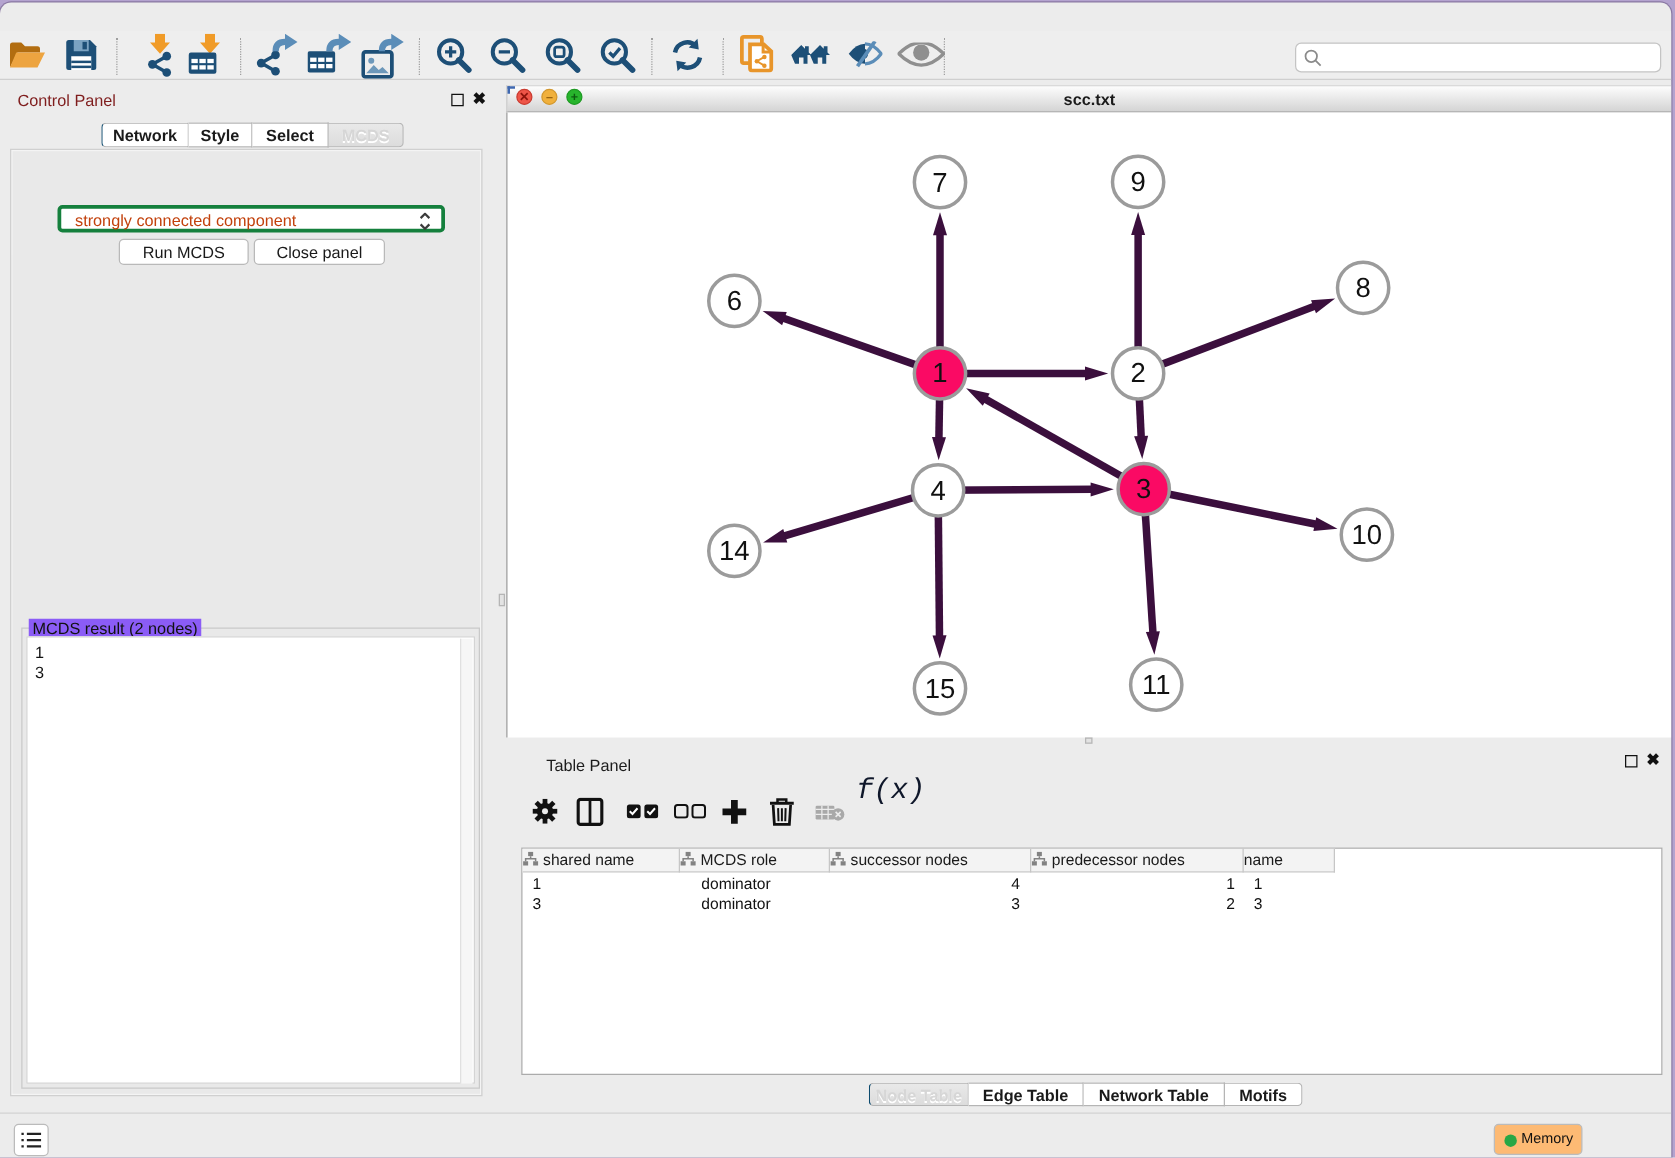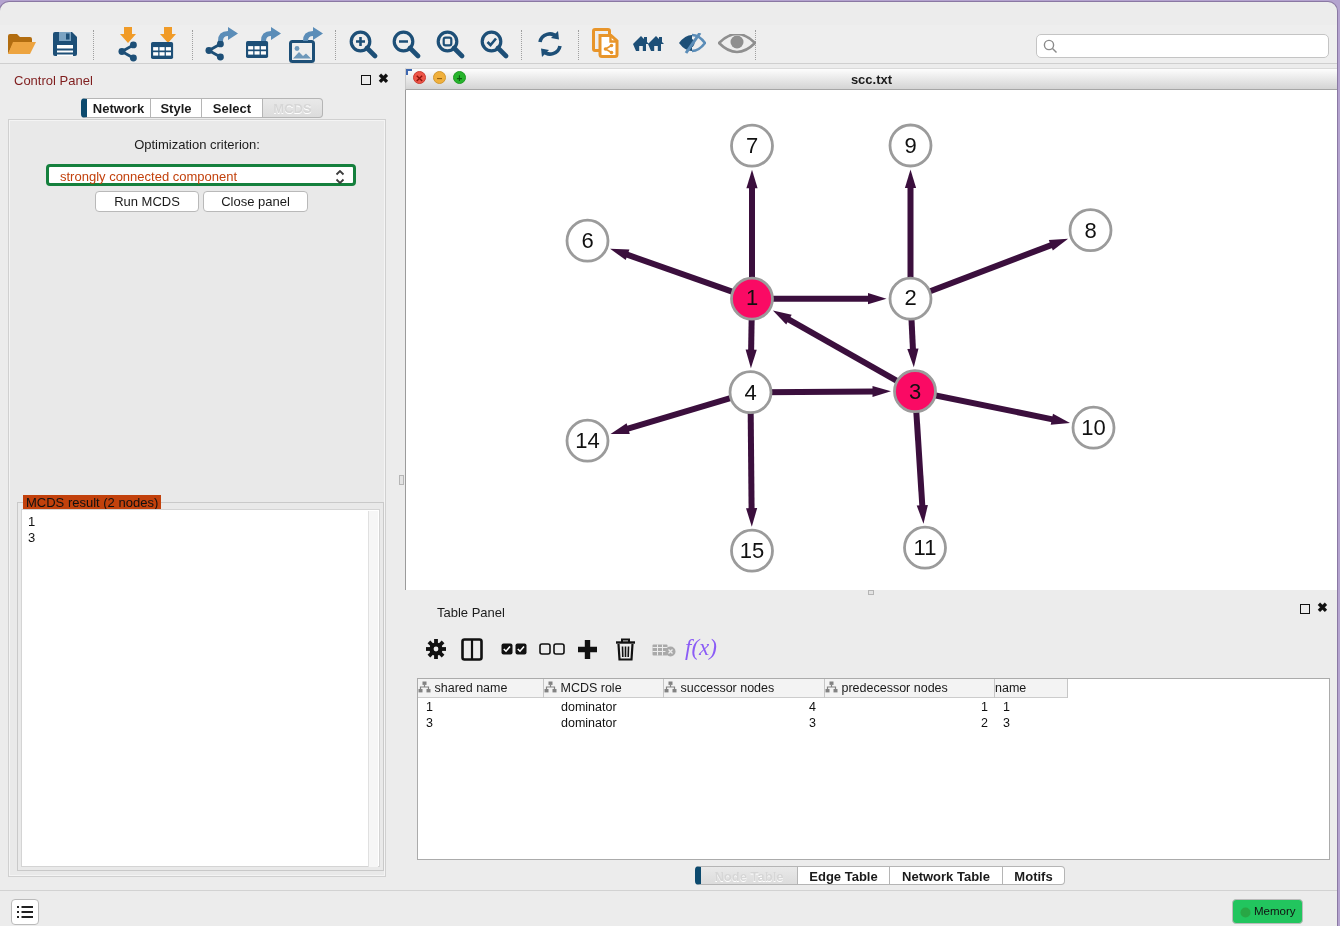--- a/index.html
+++ b/index.html
@@ -11,29 +11,29 @@
 .tsep{position:absolute;top:5px;height:30px;width:0;border-left:1px dotted #9f9f9f}
 #search{position:absolute;left:1036px;top:9px;width:293px;height:24px;background:#fff;border:1px solid #c4c4c4;border-radius:5px}
 #main{position:absolute;left:0;top:63px;width:100%;height:825px;background:#ececec}
 
 #cp{position:absolute;left:0;top:0;width:392px;height:825px}
 #cphead{position:absolute;left:14px;top:8px;font-size:13px;color:#7f1d1d}
 .fbtn{position:absolute;top:10px;width:10px;height:10px;border:1.5px solid #111}
 .xbtn{position:absolute;top:6px;font-size:13px;font-weight:bold;color:#111}
 .tabrow{position:absolute;height:20px;display:flex}
 .tab{height:20px;border:1px solid #b5b5b5;border-left:none;background:#fff;font-size:13px;font-weight:bold;color:#1a1a1a;text-align:center;line-height:19px}
-.tab.first{border-left:6px solid #0c4a6e;border-radius:4px 0 0 4px}
+.tab.first{border-left:1px solid #0c4a6e;border-radius:4px 0 0 4px}
 .tab.last{border-radius:0 4px 4px 0}
 .tab.sel{background:linear-gradient(#e9e9e9,#dcdcdc);color:#d6d6d6;text-shadow:0 1px 0 #fff}
 #cppanel{position:absolute;left:8px;top:54px;width:378px;height:758px;border:1px solid #d0d0d0;box-shadow:inset 0 0 0 1px #f4f4f4;background:#e9e9e9}
 #optlabel{position:absolute;left:0;top:17px;width:100%;text-align:center;font-size:13px;color:#1c1c1c}
 #combo{position:absolute;left:37px;top:44px;width:310px;height:22px;background:#fff;border:3px solid #15803d;border-radius:4px;font-size:13px;color:#c2410c;line-height:20px;padding-left:11px}
 .btn{position:absolute;top:71px;height:21px;background:#fff;border:1px solid #b9b9b9;border-radius:4px;font-size:13px;color:#1a1a1a;text-align:center;line-height:19px}
 #grp{position:absolute;left:8px;top:382px;width:367px;height:369px;border:1px solid #c9c9c9}
-#grplab{position:absolute;left:5px;top:-8px;background:#c2410c;padding:0 3px;font-size:13px;color:#111}
+#grplab{position:absolute;left:5px;top:-8px;background:#8b5cf6;padding:0 3px;font-size:13px;color:#111}
 #grptext{position:absolute;left:3px;top:6px;width:359px;height:358px;background:#fff;border:1px solid #d4d4d4;font-size:13px;color:#111;padding:4px 0 0 6px;line-height:16px}
 #grpsb{position:absolute;right:1px;top:1px;width:10px;height:356px;background:#f6f6f6;border-left:1px solid #e0e0e0}
 
 #nf{position:absolute;left:405px;top:3px;width:932px;height:526px}
 #nftitle{position:absolute;left:0;top:0;width:100%;height:22px;background:linear-gradient(#fdfdfd,#d4d4d4);border-bottom:1px solid #a6a6a6;border-left:1px solid #c9c9c9;border-top:1px solid #dadada}
 .mac{position:absolute;top:2px;width:13px;height:13px;border-radius:50%;font-size:10px;font-weight:bold;text-align:center;line-height:13px}
 #nftext{position:absolute;top:3px;left:0;width:100%;text-align:center;font-size:13px;font-weight:bold;color:#1a1a1a}
 #canvas{position:absolute;left:0;top:22px;width:932px;height:500px;background:#fff;border-left:1px solid #9b9b9b}
 #bluecorner{position:absolute;left:0;top:0;width:6px;height:6px;border-left:2px solid #3f68b0;border-top:2px solid #3f68b0}
 
@@ -41,21 +41,21 @@
 #tphead{position:absolute;left:32px;top:8px;font-size:13px;color:#1c1c1c}
 #tbl{position:absolute;left:12px;top:81px;width:913px;height:182px;background:#fff;border:1px solid #ababab}
 #thead{position:absolute;left:0;top:0;width:650px;height:19px;background:#f3f3f3;border-bottom:1px solid #cccccc}
 .th{position:absolute;top:0;height:19px;border-right:1px solid #c6c6c6;font-size:12.5px;color:#1a1a1a;text-align:left;line-height:18px}
 .trow{position:absolute;font-size:12.5px;color:#111;height:16px;line-height:16px}
 .tabrow2{position:absolute;display:flex;height:19px}
 
 .ti{position:absolute}
 #status{position:absolute;left:0;top:888px;width:100%;height:36px;background:#ececec;border-top:1px solid #d2d2d2}
 #listbtn{position:absolute;left:11px;top:8px;width:28px;height:26px;background:#fff;border:1px solid #bbb;border-radius:4px}
-#membtn{position:absolute;left:1232px;top:8px;width:71px;height:25px;background:#22c55e;border:1px solid #bbb;border-radius:4px;font-size:11.5px;color:#111;line-height:23px;padding-left:21px}
+#membtn{position:absolute;left:1195px;top:8px;width:71px;height:25px;background:#fdba74;border:1px solid #bbb;border-radius:4px;font-size:11.5px;color:#111;line-height:23px;padding-left:21px}
 </style></head><body>
 <div id="win">
 <div id="toolbar">
       <div class="tsep" style="left:93px"></div>
       <div class="tsep" style="left:192px"></div>
       <div class="tsep" style="left:335px"></div>
       <div class="tsep" style="left:521px"></div>
       <div class="tsep" style="left:578px"></div>
       <div class="tsep" style="left:755px"></div>
       <svg class="ticon" style="left:6px;top:7px" width="30" height="24" viewBox="0 0 30 24">
@@ -195,21 +195,20 @@
  <div id="cphead">Control Panel</div>
  <div class="fbtn" style="left:361px"></div>
  <div class="xbtn" style="left:378px">✖</div>
  <div class="tabrow" style="left:81px;top:33px">
   <div class="tab first" style="width:70px">Network</div>
   <div class="tab" style="width:51px">Style</div>
   <div class="tab" style="width:61px">Select</div>
   <div class="tab sel last" style="width:60px">MCDS</div>
  </div>
  <div id="cppanel">
-  <div id="optlabel">Optimization criterion:</div>
   <div id="combo">strongly connected component
     <svg width="10" height="14" viewBox="0 0 10 14" style="position:absolute;right:8px;top:3px">
               <path d="M1.5 4.5 L5 1 L8.5 4.5 M1.5 9.5 L5 13 L8.5 9.5" fill="none" stroke="#3c3c3c" stroke-width="1.8"></path>
             </svg>
   </div>
   <div class="btn" style="left:86px;width:104px">Run MCDS</div>
   <div class="btn" style="left:194px;width:105px">Close panel</div>
   <div id="grp">
    <div id="grplab">MCDS result (2 nodes)</div>
    <div id="grptext">1<br>3<div id="grpsb"></div></div>
@@ -325,21 +324,21 @@
           <path d="M7.5 8.5 L7.8 19 M10.5 8.5 L10.5 19 M13.5 8.5 L13.2 19" stroke="#111" stroke-width="1.6"></path>
         </svg>
         <svg class="ti" style="left:247px;top:47px" width="24" height="13" viewBox="0 0 24 13">
           <rect x="0.5" y="0.5" width="15" height="11" rx="1" fill="#a9a9a9"></rect>
           <g stroke="#ececec" stroke-width="1">
             <path d="M0.5 3.5 L15.5 3.5 M0.5 7.5 L15.5 7.5 M5.5 0.5 L5.5 11.5 M10.5 0.5 L10.5 11.5"></path>
           </g>
           <circle cx="18.5" cy="7.5" r="5" fill="#a9a9a9"></circle>
           <path d="M16.5 5.5 L20.5 9.5 M20.5 5.5 L16.5 9.5" stroke="#ececec" stroke-width="1.3"></path>
         </svg>
-        <div class="ti" style="left:280px;top:38px;font-family:Liberation Serif, serif;font-style:italic;font-size:23px;color:#8b5cf6">f(x)</div>
+        <div class="ti" style="left:280px;top:22px;font-family:Liberation Mono, monospace;font-style:italic;font-size:23px;color:#0f172a">f(x)</div>
  <div id="tbl">
   <div id="thead">
             <div class="th" style="left:0;width:126px"><svg width="13" height="12" viewBox="0 0 13 12" style="vertical-align:-1px">
                 <rect x="4.5" y="0.5" width="4" height="3.4" fill="#828282"></rect>
                 <path d="M6.5 4 L6.5 6 M2.5 8 L2.5 6 L10.5 6 L10.5 8" stroke="#828282" stroke-width="1.2" fill="none"></path>
                 <rect x="0.5" y="8" width="4" height="3.4" fill="#828282"></rect>
                 <rect x="8.5" y="8" width="4" height="3.4" fill="#828282"></rect>
               </svg> shared name</div>
 <div class="th" style="left:126px;width:120px"><svg width="13" height="12" viewBox="0 0 13 12" style="vertical-align:-1px">
                 <rect x="4.5" y="0.5" width="4" height="3.4" fill="#828282"></rect>
@@ -366,21 +365,21 @@
 <div class="trow" style="left:246px;top:20px;width:152px;text-align:right">4</div>
 <div class="trow" style="left:407px;top:20px;width:163px;text-align:right">1</div>
 <div class="trow" style="left:585px;top:20px">1</div>
 <div class="trow" style="left:8px;top:36px">3</div>
 <div class="trow" style="left:143px;top:36px">dominator</div>
 <div class="trow" style="left:246px;top:36px;width:152px;text-align:right">3</div>
 <div class="trow" style="left:407px;top:36px;width:163px;text-align:right">2</div>
 <div class="trow" style="left:585px;top:36px">3</div>
  </div>
  <div class="tabrow2" style="left:290px;top:269px">
-<div class="tab first sel" style="width:103px;height:19px">Node Table</div>
+<div class="tab first sel" style="width:80px;height:19px">Node Table</div>
 <div class="tab" style="width:92px;height:19px">Edge Table</div>
 <div class="tab" style="width:113px;height:19px">Network Table</div>
 <div class="tab last" style="width:62px;height:19px">Motifs</div>
 </div>
 </div>
 </div>
 <div id="status">
  <div id="listbtn">
         <svg width="16" height="14" viewBox="0 0 16 14" style="position:absolute;left:5px;top:5px">
           <g stroke="#222" stroke-width="1.8">

